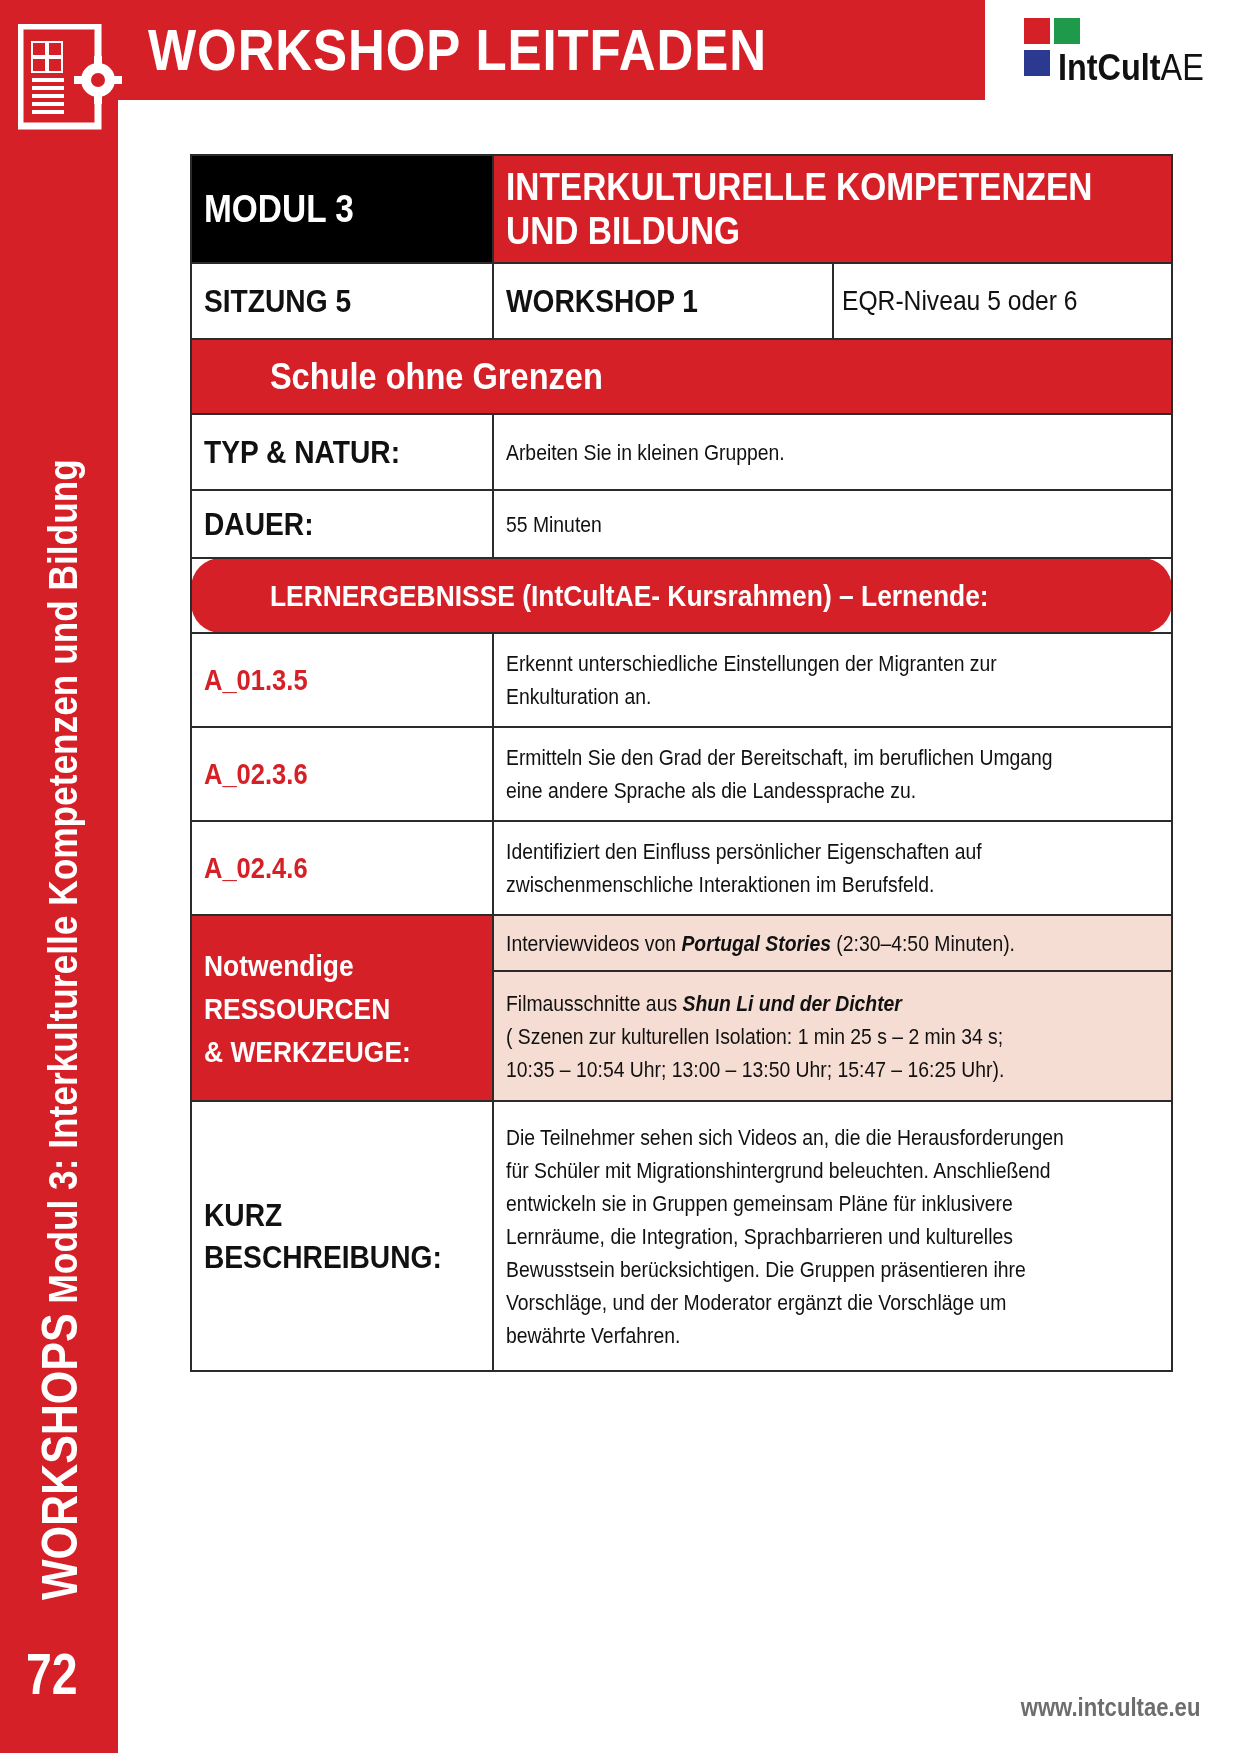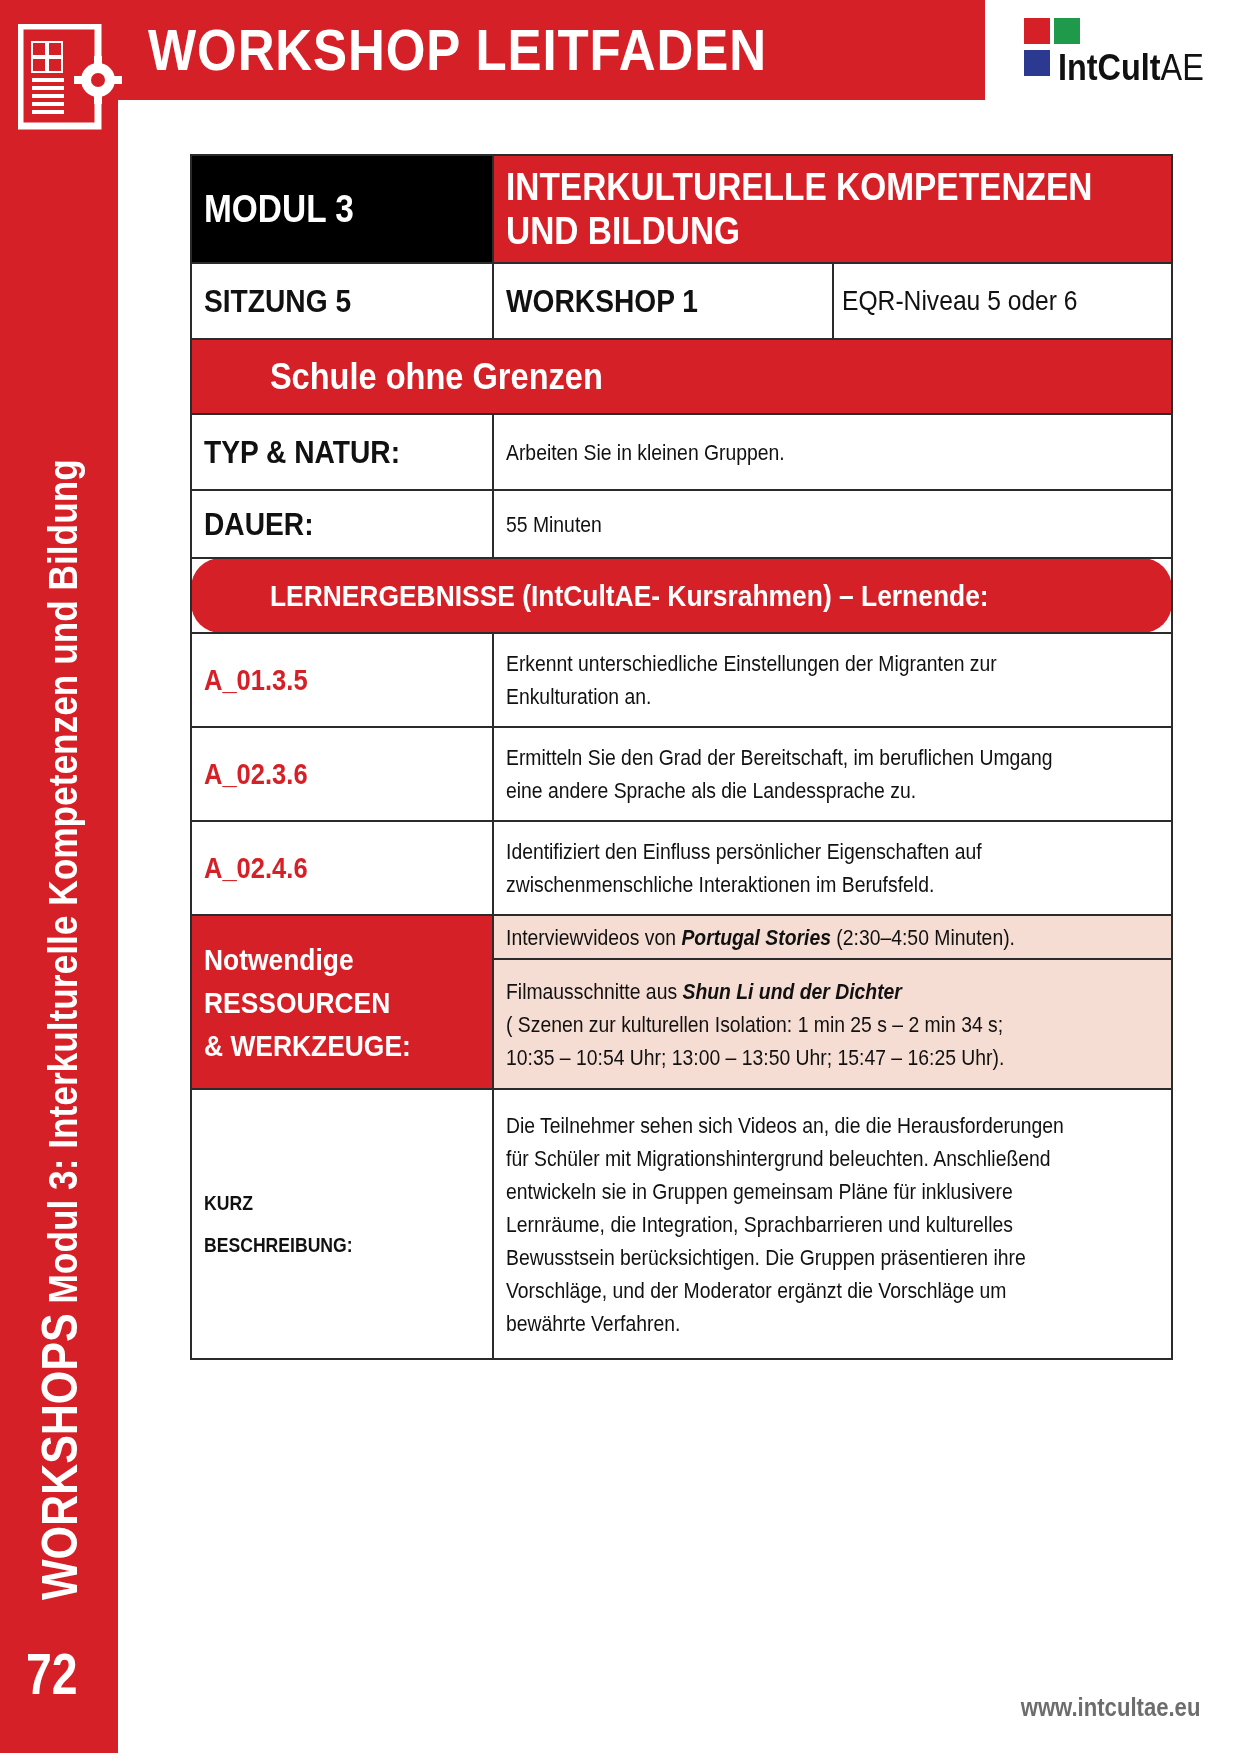--- a/index.html
+++ b/index.html
@@ -49,21 +49,21 @@
   .red-head { background: #d62027; color: #fff; font-weight: bold; font-size: 38px; line-height: 44px; }
   .label { font-weight: bold; font-size: 32px; }
   .value { font-size: 28px; }
   .small { font-size: 22px; line-height: 33px; }
   .banner { background: #d62027; color: #fff; font-weight: bold; text-align: left; height: 73px; }
   .banner.big { font-size: 37px; }
   .banner.mid { font-size: 30px; border-radius: 30px; }
   .code { color: #d62027; font-weight: bold; font-size: 29px; }
   .res-label { background: #d62027; color: #fff; font-weight: bold; font-size: 30px; line-height: 43px; }
   .pink { background: #f6ddd3; }
-  .desc-label { font-weight: bold; font-size: 20px; line-height: 42px; }
+  .desc-label { font-weight: bold; font-size: 32px; line-height: 42px; }
 </style>
 </head>
 <body>
 
 <div class="sidebar"></div>
 <div class="topbar"></div>
 
 <svg class="doc-icon" viewBox="0 0 104 108">
   <rect x="2" y="2" width="78" height="100" fill="none" stroke="#fff" stroke-width="7"></rect>
   <rect x="14" y="18" width="14" height="14" fill="none" stroke="#fff" stroke-width="2"></rect>
@@ -178,21 +178,21 @@
   <tr style="height:94px">
     <td class="code">
           <span class="cond">A_02.4.6</span>
         </td>
     <td colspan="2" class="small">
           <div class="cond">Identifiziert den Einfluss persönlicher Eigenschaften auf</div>
           <br>
           <div class="cond">zwischenmenschliche Interaktionen im Berufsfeld.</div>
         </td>
   </tr>
-  <tr style="height:44px">
+  <tr style="height:56px">
     <td rowspan="2" class="res-label">
       <div class="cond">Notwendige</div>
           <br>
       <div class="cond">RESSOURCEN</div>
           <br>
       <div class="cond">&amp; WERKZEUGE:</div>
     </td>
     <td colspan="2" class="small pink">
           <span class="cond"><span>Interviewvideos von </span><b><i>Portugal Stories</i></b><span> (2:30–4:50 Minuten).</span></span>
         </td>

